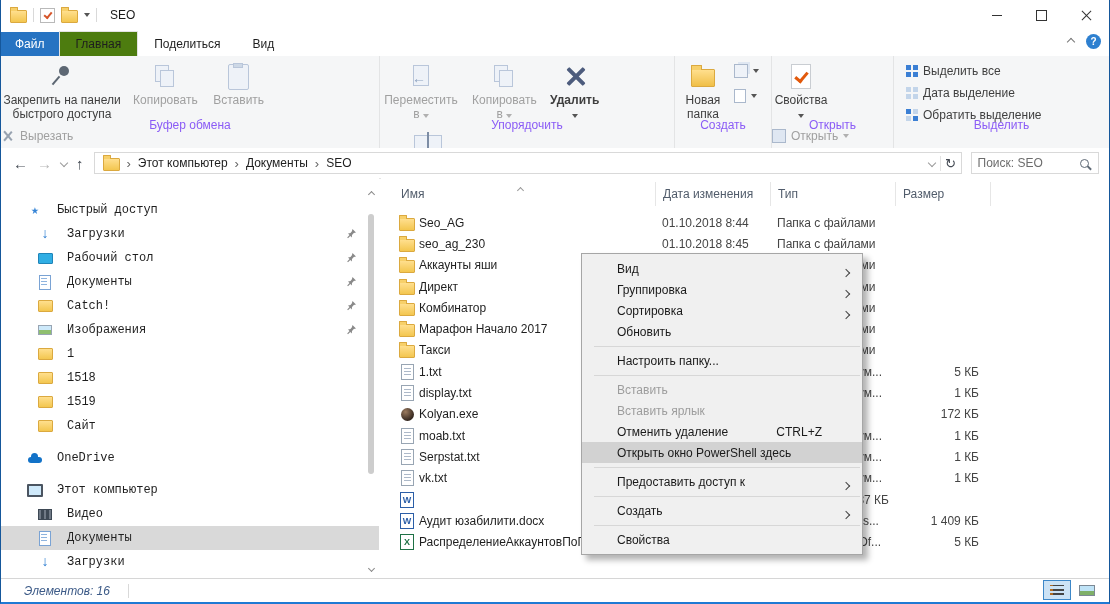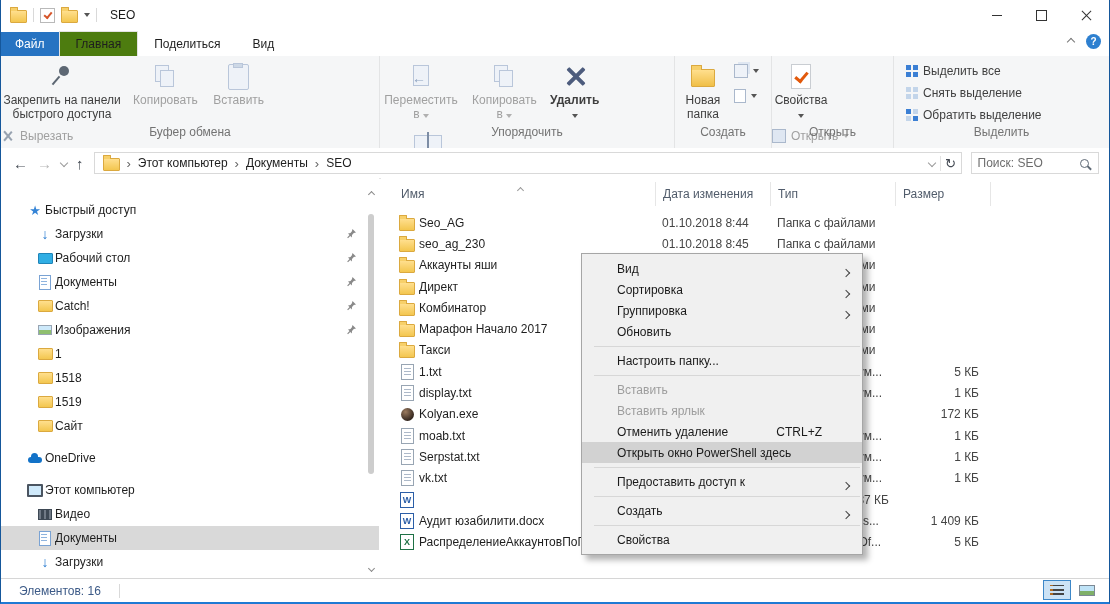--- a/index.html
+++ b/index.html
@@ -30,21 +30,21 @@
   .tab-file{background:#2673c2;color:#fff;padding:5px 14px;}
   .tab-active{background:#4d7c0f;border:1px solid #e3e3e3;border-bottom:none;}
   .tabrow-right{position:absolute;right:8px;top:34px;display:flex;align-items:center;gap:12px;}
   .chev{display:inline-block;border:solid #777;border-width:0 1.5px 1.5px 0;padding:2.5px;}
   .chev-up{transform:rotate(-135deg);} .chev-down{transform:rotate(45deg);} .chev-right{transform:rotate(-45deg);}
   .help-btn{width:15px;height:15px;border-radius:50%;background:#2e80d0;color:#fff;font-weight:bold;font-size:10px;display:flex;align-items:center;justify-content:center;}
 
   
   .ribbon{position:absolute;left:0;top:56px;right:0;height:92px;background:#f5f6f7;border-bottom:1px solid #dadbdc;}
   .grp{position:absolute;top:0;bottom:0;border-right:1px solid #e3e4e5;}
-  .grp-label{position:absolute;bottom:9px;left:0;right:0;text-align:center;color:#737373;}
+  .grp-label{position:absolute;bottom:16px;left:0;right:0;text-align:center;color:#8b5cf6;}
   .bigbtn{display:inline-flex;flex-direction:column;align-items:center;vertical-align:top;padding-top:5px;}
   .bigbtn .bl{line-height:14px;text-align:right;}
   .icbox{height:30px;display:flex;align-items:center;justify-content:center;margin-bottom:2px;}
   .dim{color:#a0a0a0;}
   .dark{color:#3f3f3f;}
   .smallcol{display:inline-flex;flex-direction:column;vertical-align:top;padding-top:7px;gap:4px;}
   .smallbtn{display:flex;align-items:center;gap:5px;height:16px;white-space:nowrap;}
   .caret-dim{border-top-color:#b0b0b0;}
   
   .ri-pin{position:relative;width:22px;height:24px;}
@@ -97,21 +97,21 @@
   .addr-refresh{width:20px;border-left:1px solid #e3e3e3;text-align:center;color:#454b54;font-size:13px;}
   .search-box{display:flex;align-items:center;height:22px;border:1px solid #d9d9d9;margin-left:9px;width:128px;box-sizing:border-box;}
   .search-box input{border:none;outline:none;flex:1;min-width:0;font:inherit;color:#14532d;padding:0 6px;}
   .search-box input::placeholder{color:#6d6d6d;opacity:1;}
   .mag{width:7px;height:7px;border:1.5px solid #5f6a76;border-radius:50%;position:relative;margin-right:9px;flex:none;}
   .mag::after{content:"";position:absolute;width:5px;height:1.5px;background:#5f6a76;transform:rotate(45deg);right:-4px;bottom:-2px;}
 
   
   .sidebar{position:absolute;left:0;top:178px;width:378px;bottom:24px;background:#fff;overflow:hidden;}
   .side-list{padding-top:20px;}
-  .side-item{position:relative;height:24px;display:flex;align-items:center;gap:2px;}
+  .side-item{position:relative;height:24px;display:flex;align-items:center;gap:14px;font-family:Liberation Mono, monospace;}
   .side-item.lvl0{padding-left:26px;}
   .side-item.lvl1{padding-left:36px;}
   .side-item.gap{margin-top:8px;}
   .side-item.selected{background:#d9d9d9;}
   .pin{position:absolute;right:22px;top:6px;}
   .sicon{width:16px;height:16px;display:flex;align-items:center;justify-content:center;position:relative;flex:none;}
   .ic-star::before{content:"\2605";color:#3584d6;font-size:13px;}
   .ic-download::before{content:"\2193";color:#2779cf;font-weight:bold;font-size:14px;}
   .ic-desktop::before{content:"";width:13px;height:9px;background:#30aee4;border:1px solid #1f84b8;border-radius:1px;}
   .ic-document-s::before{content:"";width:10px;height:13px;background:#fff;border:1px solid #7aa3d4;background-image:repeating-linear-gradient(#8fb4de 0 1px,transparent 1px 3px);background-size:6px 8px;background-repeat:no-repeat;background-position:1px 2px;}
@@ -156,21 +156,21 @@
   .mi.hl{background:#d2d2d2;justify-content:flex-end;}
   .mi.disabled{color:#9d9d9d;}
   .mi-label{flex:1;white-space:nowrap;}
   .mi-shortcut{margin-right:28px;}
   .mi-chev{position:absolute;right:13px;top:7px;}
   .mi-chev .chev{border-color:#444;padding:2.5px;border-width:0 1.2px 1.2px 0;}
   .msep{height:1px;background:#d7d7d7;margin:3.5px 2px 3.5px 12px;}
 
   
   .statusbar{position:absolute;left:0;right:0;bottom:0;height:23px;background:#fff;border-top:1px solid #d6d6d6;display:flex;align-items:center;}
-  .status-count{margin-left:18px;color:#3c5a87;}
+  .status-count{margin-left:23px;color:#3c5a87;font-style:italic;}
   .status-sep{width:1px;height:14px;background:#d9d9d9;margin-left:18px;}
   .viewbtns{position:absolute;right:8px;top:1px;display:flex;gap:2px;}
   .vb{width:28px;height:20px;display:flex;align-items:center;justify-content:center;border:1px solid transparent;box-sizing:border-box;}
   .vb.active{background:#cbe2f5;border-color:#3c87c8;}
   .vb-details-ico{width:14px;height:11px;background:
       repeating-linear-gradient(#444 0 1.5px,transparent 1.5px 4.2px);
       border-left:4px solid transparent;box-sizing:border-box;position:relative;}
   .vb-details-ico::before{content:"";position:absolute;left:-4px;top:0;width:2.5px;height:11px;background:repeating-linear-gradient(#b06a22 0 1.5px,transparent 1.5px 4.2px);}
   .vb-pic-ico{width:16px;height:11px;border:1px solid #7c8894;background:linear-gradient(180deg,#bfe3f7 55%,#7fb069 55%);box-sizing:border-box;}
 </style>
@@ -325,21 +325,21 @@
     </div>
 
     <div class="grp" style="left:893px;width:215px;border-right:none;">
       <div class="smallcol" style="padding-left:12px;gap:6px;">
         <div class="smallbtn dark">
           <span class="grid-ico grid-all"></span>
           <span>Выделить все</span>
         </div>
         <div class="smallbtn dark">
           <span class="grid-ico grid-none"></span>
-          <span>Снять выделение</span>
+          <span>Дата выделение</span>
         </div>
         <div class="smallbtn dark">
           <span class="grid-ico grid-invert"></span>
           <span>Обратить выделение</span>
         </div>
       </div>
       <div class="grp-label">Выделить</div>
     </div>
   </div>
 
@@ -668,27 +668,27 @@
   </div>
 
   <div class="cmenu">
   <div class="mi">
     <span class="mi-label">Вид</span>
 
     <span class="mi-chev"><span class="chev chev-right"></span></span>
   </div>
 
   <div class="mi">
+    <span class="mi-label">Группировка</span>
+
+    <span class="mi-chev"><span class="chev chev-right"></span></span>
+  </div>
+
+  <div class="mi">
     <span class="mi-label">Сортировка</span>
-
-    <span class="mi-chev"><span class="chev chev-right"></span></span>
-  </div>
-
-  <div class="mi">
-    <span class="mi-label">Группировка</span>
 
     <span class="mi-chev"><span class="chev chev-right"></span></span>
   </div>
 
   <div class="mi">
     <span class="mi-label">Обновить</span>
 
   </div>
 
   <div class="msep"></div>

